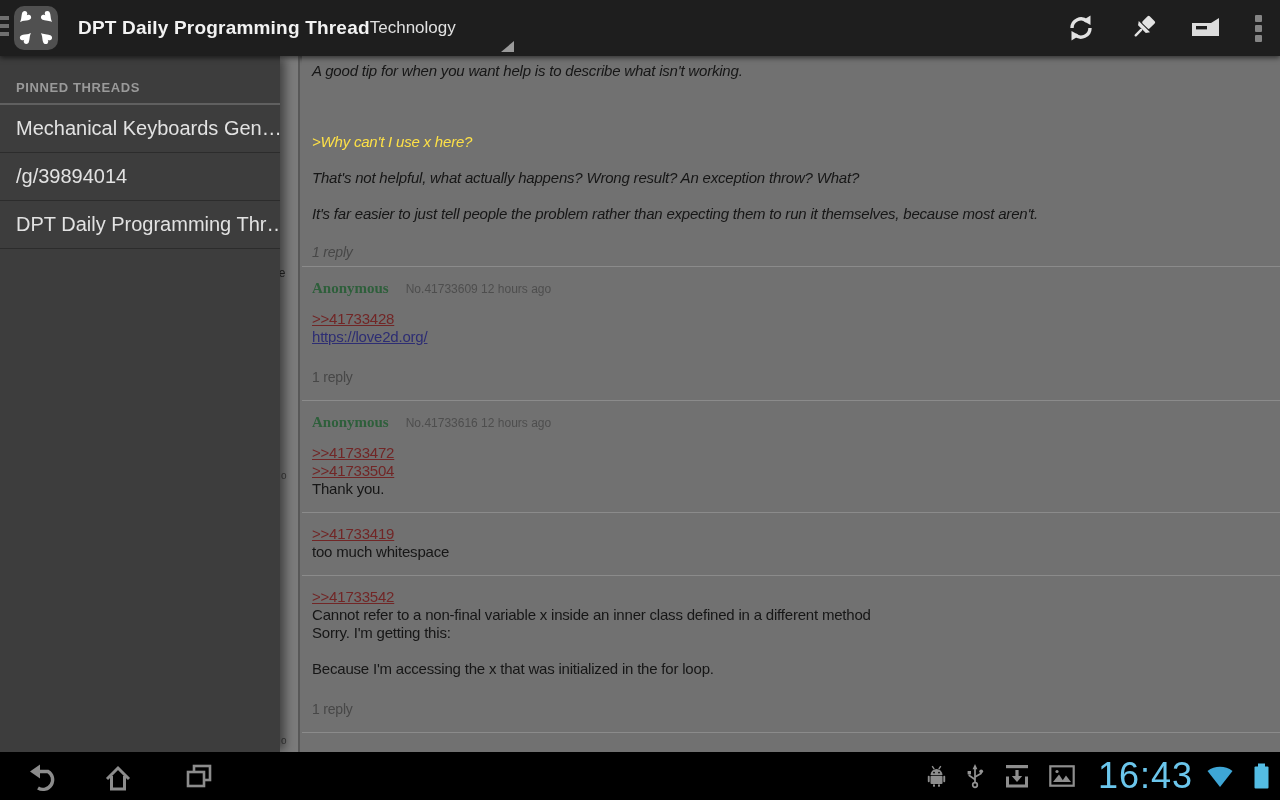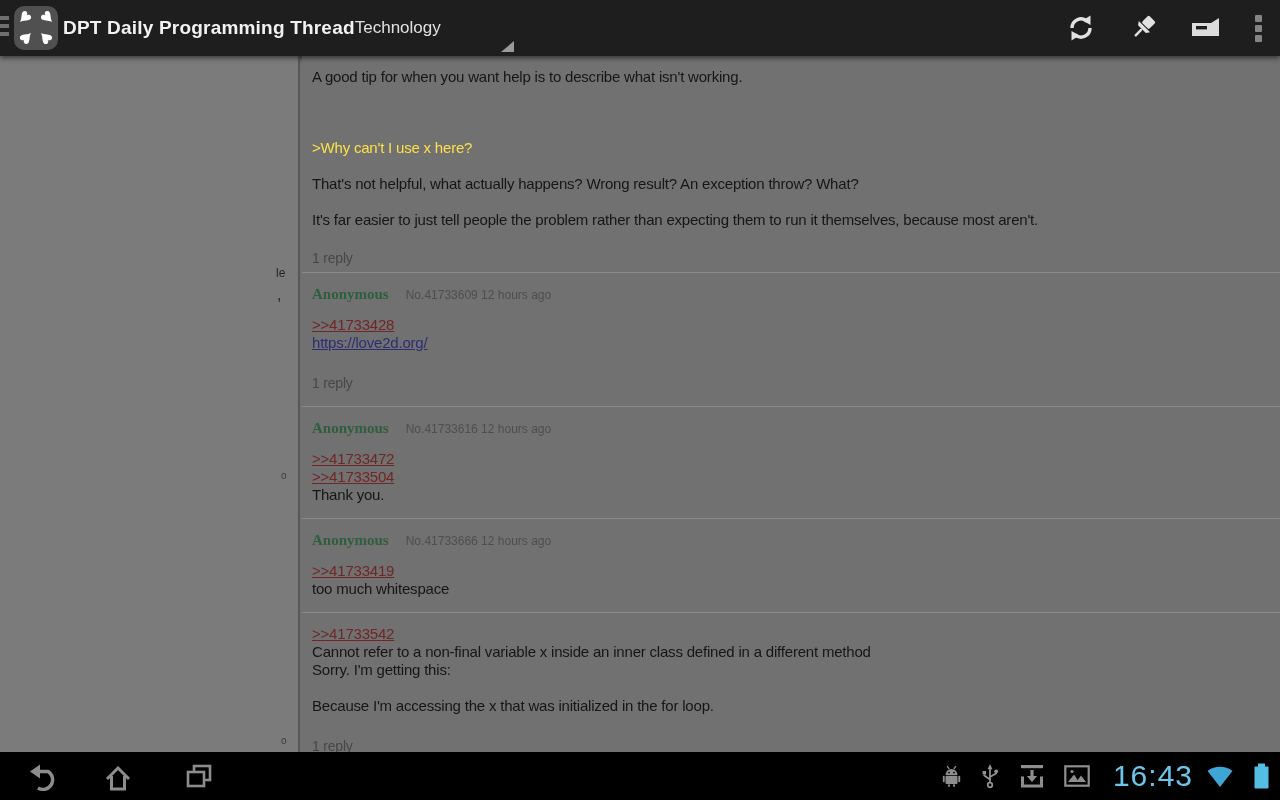--- a/index.html
+++ b/index.html
@@ -12,21 +12,21 @@
     display:flex; align-items:center; z-index:30; box-shadow:0 2px 5px rgba(0,0,0,.55); }
   .hamburger-edge { position:absolute; left:0; top:16px; width:9px; display:flex; flex-direction:column; gap:4px; }
   .hamburger-edge i { display:block; height:4px; background:#6f6f6f; }
   .app-icon { width:44px; height:44px; margin-left:14px; border-radius:10px; background:#505050;
     position:relative; flex:0 0 auto; }
   .app-icon .petal { position:absolute; color:#fff; font-size:21px; line-height:21px; width:21px; height:21px; text-align:center; }
   .petal.tl { left:1px; top:0;  transform:rotate(45deg); }
   .petal.tr { right:1px; top:0; transform:rotate(-45deg); }
   .petal.bl { left:1px; bottom:1px; transform:rotate(225deg); }
   .petal.br { right:1px; bottom:1px; transform:rotate(135deg); }
-  .ab-title { color:#f2f2f2; font-size:19px; font-weight:bold; margin-left:5px; letter-spacing:.2px; white-space:nowrap; }
+  .ab-title { color:#f2f2f2; font-size:19px; font-weight:bold; margin-left:20px; letter-spacing:.2px; white-space:nowrap; }
   .ab-spinner { color:#e0e0e0; font-size:17px; white-space:nowrap; }
   .spinner-caret { position:absolute; left:501px; top:41px; width:0; height:0;
     border-left:13px solid transparent; border-bottom:11px solid #9a9a9a; }
   .ab-actions { margin-left:auto; display:flex; align-items:center; height:56px; }
   .ab-btn { width:62px; height:56px; display:flex; align-items:center; justify-content:center; }
   .ab-btn.overflow { width:44px; }
   .dots { display:flex; flex-direction:column; gap:3px; }
   .dots i { width:7px; height:7px; background:#858585; border-radius:1px; }
 
   
@@ -35,21 +35,21 @@
   .listpane-sliver { position:absolute; left:0; top:0; width:300px; height:100%; background:#7b7b7b;
     border-right:2px solid #585858; }
   .frag { position:absolute; color:#262626; }
   .frag:nth-child(1){ left:276px; top:210px; font-size:12px; }
   .frag:nth-child(2){ left:277px; top:230px; font-size:16px; }
   .frag:nth-child(3){ left:281px; top:414px; font-size:10px; color:#3c3c3c; }
   .frag:nth-child(4){ left:281px; top:679px; font-size:10px; color:#3c3c3c; }
   .threadpane { position:absolute; left:302px; top:0; right:0; height:100%; background:#717171; }
 
   .post { padding:12px 10px 14px 10px; border-bottom:1px solid #8b8b8b; letter-spacing:-0.2px; }
-  .post.partial { padding-bottom:5px; }
+  .post.partial { padding-top:6px; padding-bottom:5px;font-style:italic; }
   .post-header { margin-bottom:12px; line-height:18px; }
   .poster-name { color:#2e5f3b; font-size:15px; font-weight:bold; letter-spacing:0;font-family:Liberation Serif, serif; }
   .post-meta { color:#4e4e4e; font-size:12px; margin-left:17px; letter-spacing:0; }
   .line { font-size:15px; line-height:18px; color:#161616; min-height:18px; white-space:pre-wrap; }
   .line.green { color:#fde047;margin-top:35px; }
   .line.quote a, .line.quote { color:#712626; text-decoration:underline; width:-moz-fit-content; width:fit-content; }
   .line.link { color:#2d2d73; text-decoration:underline; width:-moz-fit-content; width:fit-content; }
   .replies { margin-top:22px; color:#474747; font-size:14px; line-height:18px; }
   .post.partial .replies { margin-top:20px; }
 
@@ -59,21 +59,21 @@
   .drawer-header { height:49px; border-bottom:2px solid #606060; display:flex; align-items:flex-end; padding:0 0 8px 16px; }
   .drawer-header span { color:#9a9a9a; font-size:13px; font-weight:bold; letter-spacing:.6px; }
   .drawer-item { height:48px; border-bottom:1px solid #2c2c2c; display:flex; align-items:center;
     padding-left:16px; color:#e2e2e2; font-size:20px; white-space:nowrap; overflow:hidden; }
 
   
   .navbar { position:absolute; left:0; bottom:0; width:1280px; height:48px; background:#000; z-index:40; }
   .nav-btn { position:absolute; top:8px; width:32px; height:32px; }
   .nav-back { left:26px; } .nav-home { left:102px; } .nav-recents { left:183px; }
   .status-cluster { position:absolute; right:10px; top:0; height:48px; display:flex; align-items:center; gap:19px; }
-  .clock { color:#6bc6ec; font-size:30px; letter-spacing:1px; line-height:48px; margin-left:4px; }
+  .clock { color:#6bc6ec; font-size:36px; letter-spacing:1px; line-height:48px; margin-left:4px; }
   svg { display:block; }
 </style>
 </head>
 <body>
 
 <div class="screen">
 
   <div class="content">
     <div class="listpane-sliver" id="frags">
         <span class="frag">le</span>
@@ -98,35 +98,44 @@
           <div class="line link">https://love2d.org/</div>
           <div class="replies">1 reply</div>
         </article>
         <article class="post">
           <div class="post-header"><span class="poster-name">Anonymous</span><span class="post-meta">No.41733616 12 hours ago</span></div>
           <div class="line quote">&gt;&gt;41733472</div>
           <div class="line quote">&gt;&gt;41733504</div>
           <div class="line text">Thank you.</div>
         </article>
         <article class="post">
-          <div class="post-header"><span class="poster-name">Anonymous</span><span class="post-meta">No.41733666 12 hours ago</span></div>
           <div class="line quote">&gt;&gt;41733419</div>
           <div class="line text">too much whitespace</div>
         </article>
         <article class="post">
           <div class="line quote">&gt;&gt;41733542</div>
           <div class="line text">Cannot refer to a non-final variable x inside an inner class defined in a different method</div>
           <div class="line text">Sorry. I'm getting this:</div>
           <div class="line blank">&nbsp;</div>
           <div class="line text">Because I'm accessing the x that was initialized in the for loop.</div>
           <div class="replies">1 reply</div>
         </article>
       </div>
   </div>
 
+  <div class="drawer">
+    <div class="drawer-header">
+      <span>PINNED THREADS</span>
+    </div>
+    <div id="drawer-items">
+        <div class="drawer-item">Mechanical Keyboards Gen…</div>
+        <div class="drawer-item">/g/39894014</div>
+        <div class="drawer-item">DPT Daily Programming Thr…</div>
+      </div>
+  </div>
 
   <div class="actionbar">
     <div class="hamburger-edge">
         <i></i>
         <i></i>
         <i></i>
       </div>
     <div class="app-icon">
       <span class="petal tl">♥</span>
       <span class="petal tr">♥</span>

